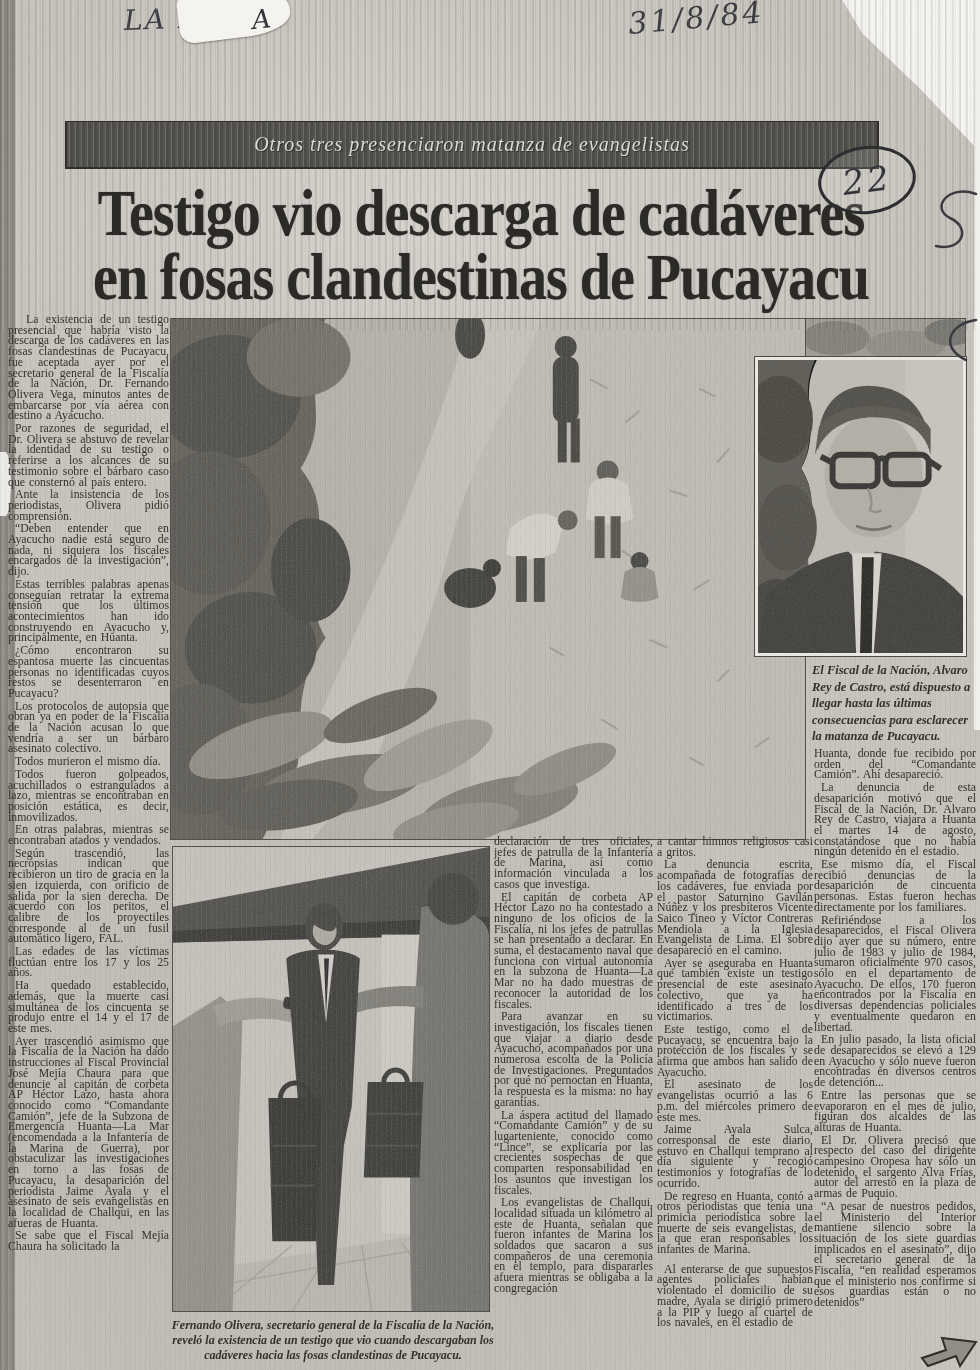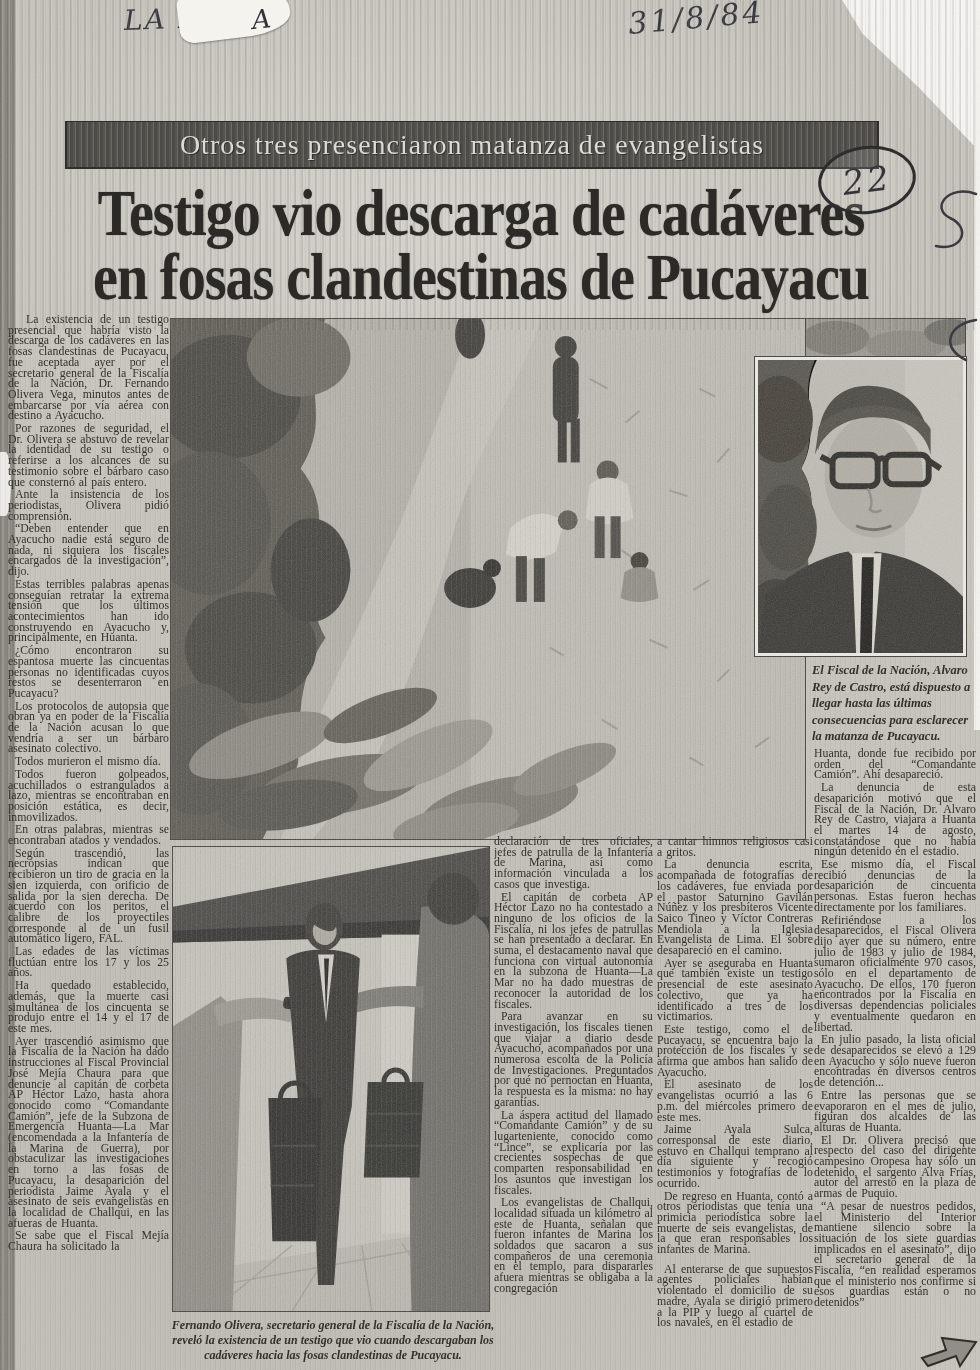--- a/index.html
+++ b/index.html
@@ -35,21 +35,21 @@
   .hw-date{left:628px;top:0px;font-size:30px;transform:rotate(-5deg);letter-spacing:3px;}
   .hw-22{left:818px;top:146px;width:92px;height:62px;border:3px solid #2d2d30;border-radius:50%;
     transform:rotate(-7deg);display:flex;align-items:center;justify-content:center;
     font-size:34px;letter-spacing:3px;z-index:5;background:rgba(230,229,224,.15);}
   .squiggle{z-index:5;}
   
   .kicker{left:65px;top:121px;width:810px;height:45px;
     background:repeating-linear-gradient(90deg,#55544f 0 2px,#6b6a65 2px 3px,#4c4b47 3px 6px);
     border:2px solid #2f2e2b;border-top-width:1px;
     display:flex;align-items:center;justify-content:center;z-index:2;}
-  .kicker span{font-size:28px;color:#dbdad4;letter-spacing:1px;
+  .kicker span{font-style:italic;font-size:20px;color:#dbdad4;letter-spacing:1px;
     text-shadow:1px 1px 0 rgba(0,0,0,.4);white-space:nowrap;}
   
   .headline{left:28px;top:176px;width:906px;text-align:center;z-index:2;}
   .headline .hl{font-weight:700;font-size:56px;letter-spacing:-1px;color:#2b2a26;
     line-height:64px;transform:scaleY(1.16);transform-origin:center top;white-space:nowrap;
     text-shadow:0 0 1px rgba(43,42,38,.6);}
   
   .col{font-size:11.8px;line-height:10.7px;text-align:justify;color:#2a2823;}
   .col p{margin:0 0 2px 0;text-indent:7px;word-spacing:1px;}
   .col p.cont{text-indent:0;}

